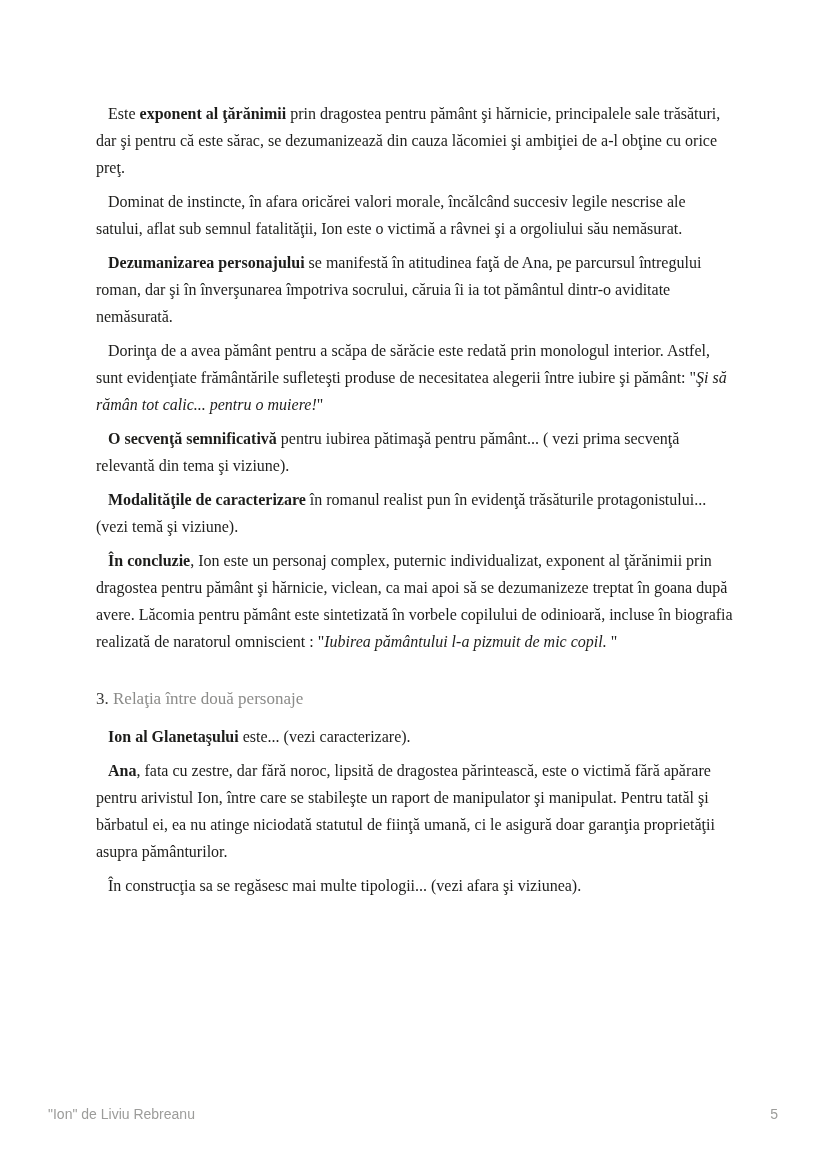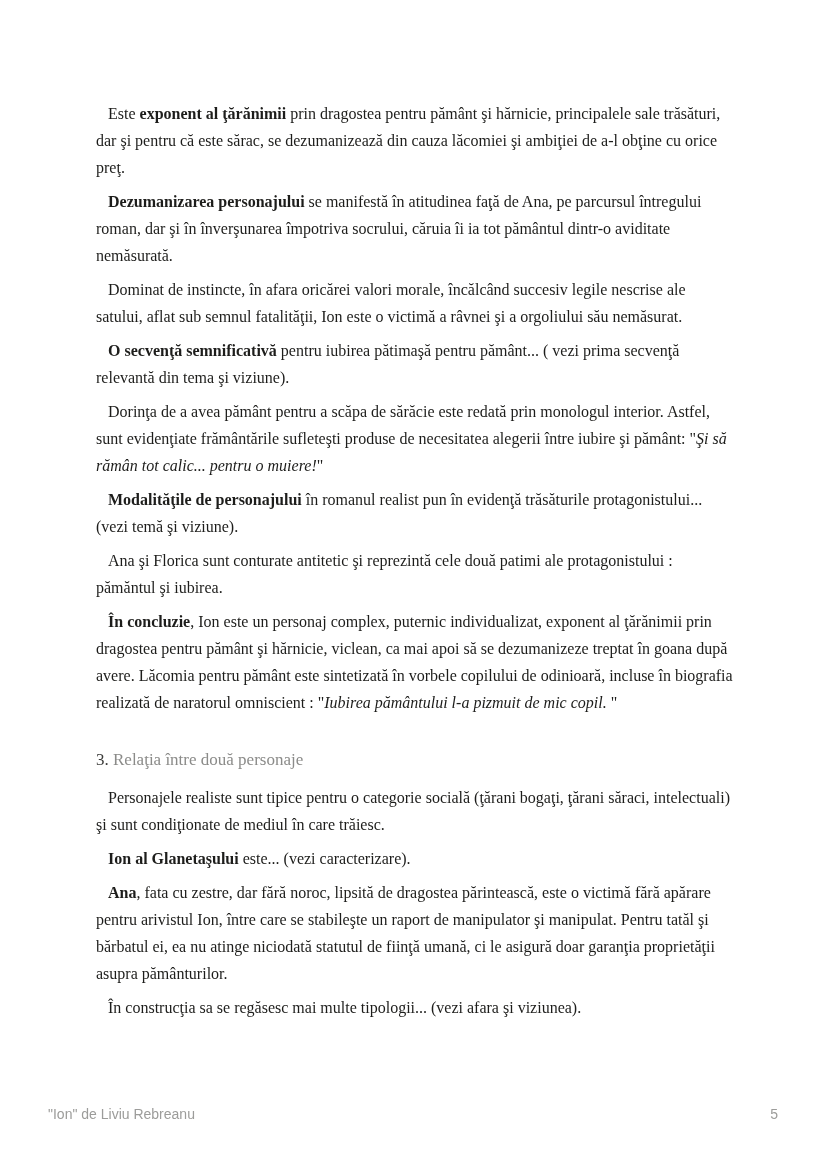--- a/index.html
+++ b/index.html
@@ -52,29 +52,27 @@
     justify-content: space-between;
     align-items: baseline;
   }
 </style>
 </head>
 <body>
 
 <div class="page" style="--bg: #ffffff; --body-text: #1d1d1b; --heading-number: #3c3c3a; --heading-title: #8b8b89; --footer-text: #9c9c9a;">
   <div class="content">
       <p class="para"><span>Este </span><span class="run-bold">exponent al ţărănimii</span><span> prin dragostea pentru pământ şi hărnicie, principalele sale trăsături, dar şi pentru că este sărac, se dezumanizează din cauza lăcomiei şi ambiţiei de a-l obţine cu orice preţ.</span></p>
+      <p class="para"><span>Dominat de instincte, în afara oricărei valori morale, încălcând succesiv legile nescrise ale satului, aflat sub semnul fatalităţii, Ion este o victimă a râvnei şi a orgoliului său nemăsurat.</span></p>
       <p class="para"><span class="run-bold">Dezumanizarea personajului</span><span> se manifestă în atitudinea faţă de Ana, pe parcursul întregului roman, dar şi în înverşunarea împotriva socrului, căruia îi ia tot pământul dintr-o aviditate nemăsurată.</span></p>
-      <p class="para"><span>Dominat de instincte, în afara oricărei valori morale, încălcând succesiv legile nescrise ale satului, aflat sub semnul fatalităţii, Ion este o victimă a râvnei şi a orgoliului său nemăsurat.</span></p>
+      <p class="para"><span>Dorinţa de a avea pământ pentru a scăpa de sărăcie este redată prin monologul interior. Astfel, sunt evidenţiate frământările sufleteşti produse de necesitatea alegerii între iubire şi pământ: "</span><span class="run-italic">Şi să rămân tot calic... pentru o muiere!</span><span>"</span></p>
       <p class="para"><span class="run-bold">O secvenţă semnificativă</span><span> pentru iubirea pătimaşă pentru pământ... ( vezi prima secvenţă relevantă din tema şi viziune).</span></p>
-      <p class="para"><span>Dorinţa de a avea pământ pentru a scăpa de sărăcie este redată prin monologul interior. Astfel, sunt evidenţiate frământările sufleteşti produse de necesitatea alegerii între iubire şi pământ: "</span><span class="run-italic">Şi să rămân tot calic... pentru o muiere!</span><span>"</span></p>
-      <p class="para"><span class="run-bold">Modalităţile de personajului</span><span> în romanul realist pun în evidenţă trăsăturile protagonistului... (vezi temă şi viziune).</span></p>
-      <p class="para"><span>Ana şi Florica sunt conturate antitetic şi reprezintă cele două patimi ale protagonistului : pămăntul şi iubirea.</span></p>
+      <p class="para"><span class="run-bold">Modalităţile de caracterizare</span><span> în romanul realist pun în evidenţă trăsăturile protagonistului... (vezi temă şi viziune).</span></p>
       <p class="para"><span class="run-bold">În concluzie</span><span>, Ion este un personaj complex, puternic individualizat, exponent al ţărănimii prin dragostea pentru pământ şi hărnicie, viclean, ca mai apoi să se dezumanizeze treptat în goana după avere. Lăcomia pentru pământ este sintetizată în vorbele copilului de odinioară, incluse în biografia realizată de naratorul omniscient : "</span><span class="run-italic">Iubirea pământului l-a pizmuit de mic copil. </span><span>"</span></p>
       <h2 class="section-heading"><span class="section-number">3. </span><span class="section-title">Relaţia între două personaje</span></h2>
-      <p class="para"><span>Personajele realiste sunt tipice pentru o categorie socială (ţărani bogaţi, ţărani săraci, intelectuali) şi sunt condiţionate de mediul în care trăiesc.</span></p>
       <p class="para"><span class="run-bold">Ion al Glanetaşului</span><span> este... (vezi caracterizare).</span></p>
       <p class="para"><span class="run-bold">Ana</span><span>, fata cu zestre, dar fără noroc, lipsită de dragostea părintească, este o victimă fără apărare pentru arivistul Ion, între care se stabileşte un raport de manipulator şi manipulat. Pentru tatăl şi bărbatul ei, ea nu atinge niciodată statutul de fiinţă umană, ci le asigură doar garanţia proprietăţii asupra pământurilor.</span></p>
       <p class="para"><span>În construcţia sa se regăsesc mai multe tipologii... (vezi afara şi viziunea).</span></p>
     </div>
   <div class="footer-bar">
     <span>"Ion" de Liviu Rebreanu</span>
     <span>5</span>
   </div>
 </div>
 

